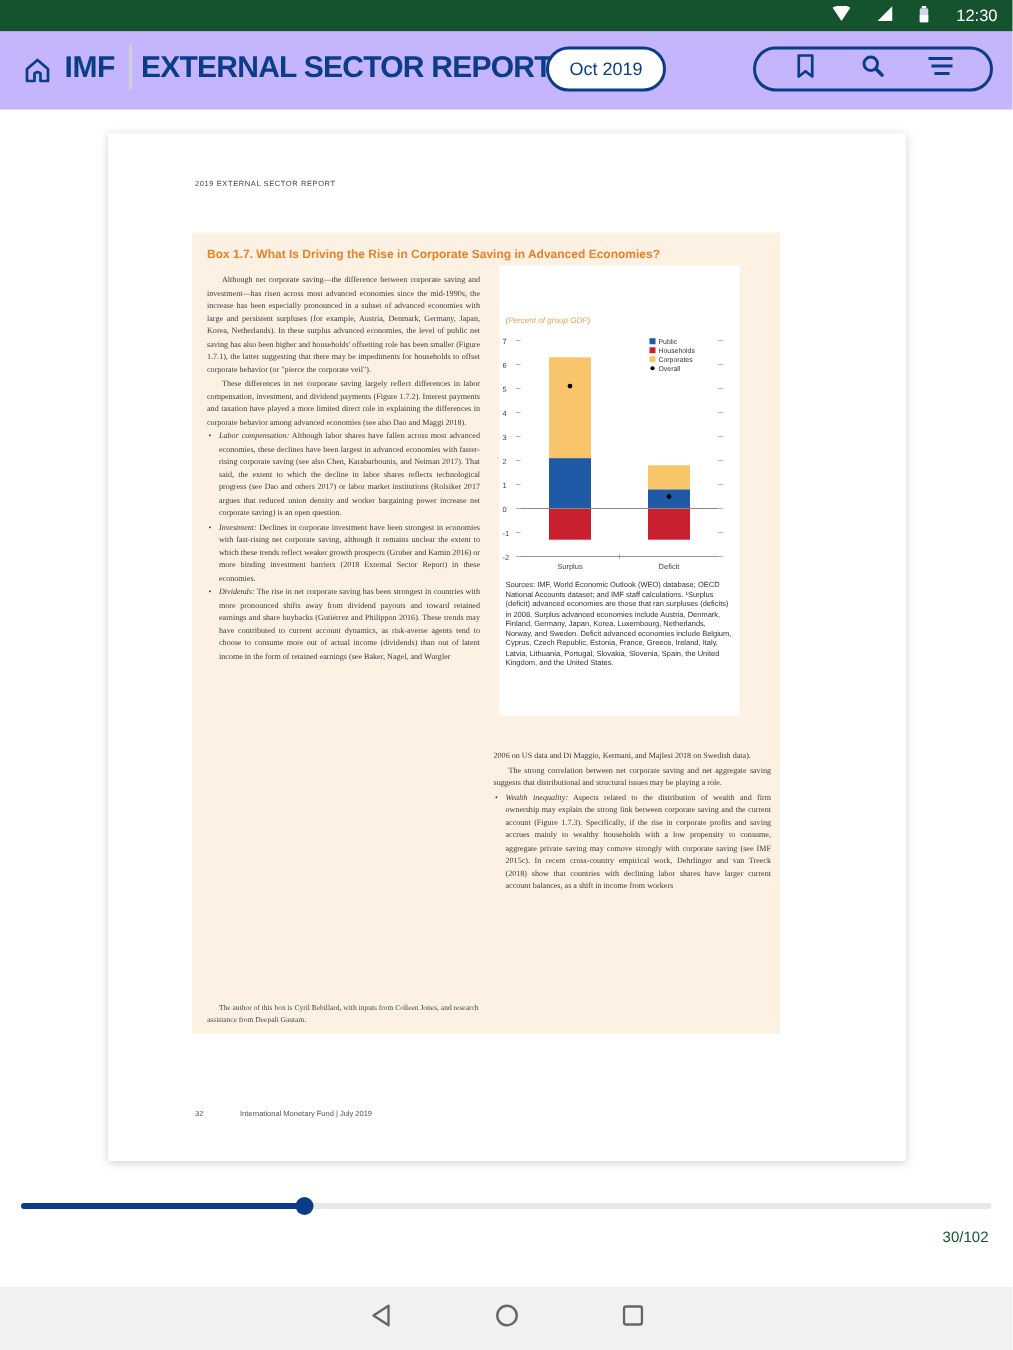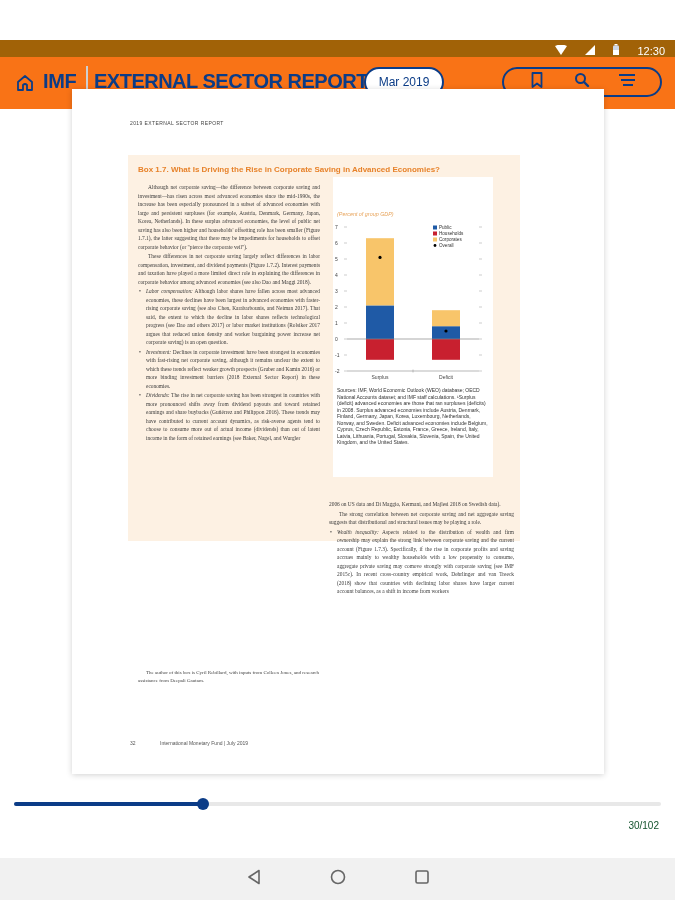--- a/index.html
+++ b/index.html
@@ -1,30 +1,30 @@
 <!DOCTYPE html>
 <html><head>
 <meta charset="utf-8">
 <style>
   * { box-sizing: border-box; margin: 0; padding: 0; }
   html, body { width: 675px; height: 900px; overflow: hidden; background: #ffffff; font-family: "Liberation Sans", sans-serif; }
-  .status-bar { position: absolute; top: 0; left: 0; width: 675px; height: 21px; background: #a16207; color: #fff; display: flex; justify-content: flex-end; align-items: center; padding-right: 10px; gap: 18px; font-size: 11px; margin-top: 40px; }
+  .status-bar { position: absolute; top: 0; left: 0; width: 675px; height: 21px; background: #14532d; color: #fff; display: flex; justify-content: flex-end; align-items: center; padding-right: 10px; gap: 18px; font-size: 11px; }
   .status-bar .sb-icon { display: inline-block; }
-  .app-bar { position: absolute; top: 21px; left: 0; width: 675px; height: 52px; background: #f97316; display: flex; align-items: center; margin-top: 36px; }
+  .app-bar { position: absolute; top: 21px; left: 0; width: 675px; height: 52px; background: #c4b5fd; display: flex; align-items: center; }
   .home-icon { position: absolute; left: 16px; top: 17px; width: 18px; height: 18px; }
   .brand { position: absolute; left: 43px; top: 13px; font-weight: bold; font-size: 20px; color: #0b3c87; letter-spacing: -0.3px; }
   .brand-divider { position: absolute; left: 86px; top: 9px; width: 2px; height: 30px; background: #cfcfcf; }
   .title { position: absolute; left: 94px; top: 13px; font-weight: bold; font-size: 20px; color: #0b3c87; letter-spacing: -0.5px; text-align: center; }
   .edition-pill { position: absolute; left: 364px; top: 10px; width: 80px; height: 30px; border: 2px solid #0b3c87; border-radius: 15px; color: #0b3c87; font-size: 12px; display: flex; align-items: center; justify-content: center; background: #fff; }
   .action-pill { position: absolute; left: 502px; top: 10px; width: 160px; height: 30px; border: 2px solid #0b3c87; border-radius: 15px; display: flex; align-items: center; justify-content: space-around; padding: 0 10px; }
   .action-pill .btn { width: 22px; height: 22px; display: flex; align-items: center; justify-content: center; cursor: pointer; }
 
   .page { position: absolute; left: 72px; top: 89px; width: 532px; height: 685px; background: #fff; box-shadow: 0 1px 6px rgba(0,0,0,0.18); }
   .running-head { position: absolute; left: 58px; top: 31px; font-size: 5px; color: #444; letter-spacing: 0.4px; }
-  .box { position: absolute; left: 56px; top: 66px; width: 392px; height: 386px; background: #fdf1e3; padding-left: 48px; }
+  .box { position: absolute; left: 56px; top: 66px; width: 392px; height: 534px; background: #fdf1e3; padding-left: 48px; }
   .box-title { position: absolute; left: 10px; top: 10px; font-size: 8px; font-weight: bold; color: #e7822a; }
   .col { position: absolute; font-family: "Liberation Serif", serif; font-size: 5.4px; line-height: 8.5px; color: #3a3a3a; text-align: justify; }
   .col p { text-indent: 10px; margin-bottom: 1px; }
   .col ul { list-style: none; }
   .col li { padding-left: 8px; position: relative; margin-bottom: 1px; }
   .col li::before { content: "\2022"; position: absolute; left: 1px; top: 0; }
   .col i { font-style: italic; }
   .col-left { left: 10px; top: 28px; width: 182px; }
   .col-right { left: 201px; top: 345px; width: 185px; }
   .footnote { position: absolute; left: 10px; top: 514px; width: 182px; font-family: "Liberation Serif", serif; font-size: 5px; line-height: 7.5px; color: #444; text-indent: 8px; }
@@ -74,21 +74,21 @@
 <div class="app-bar">
   <span class="home-icon">
     <svg width="18" height="18" viewBox="0 0 18 18">
         <path d="M2 8 L9 2 L16 8 L16 16 L11 16 L11 11 Q9 9 7 11 L7 16 L2 16 Z" fill="none" stroke="#0b3c87" stroke-width="1.8" stroke-linejoin="round"></path>
       </svg>
   </span>
   <span class="brand">IMF</span>
   <span class="brand-divider"></span>
   <span class="title">EXTERNAL SECTOR REPORT</span>
   <div class="edition-pill">
-    <span>Mar 2019</span>
+    <span>Oct 2019</span>
   </div>
   <div class="action-pill">
     <span class="btn">
       <span>
         <svg width="12" height="16" viewBox="0 0 12 16">
             <path d="M1.5 1 L10.5 1 L10.5 15 L6 11.5 L1.5 15 Z" fill="none" stroke="#0b3c87" stroke-width="1.8" stroke-linejoin="round"></path>
           </svg>
       </span>
     </span>
     <span class="btn">

